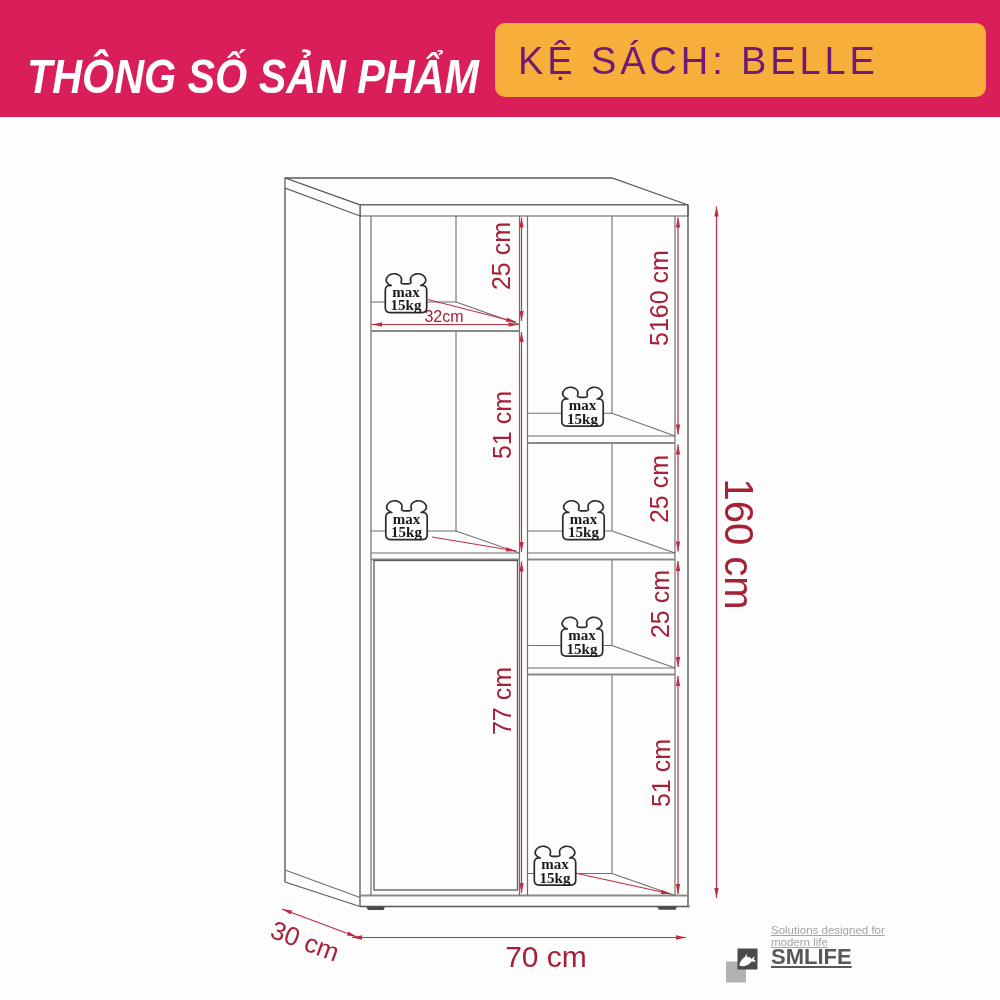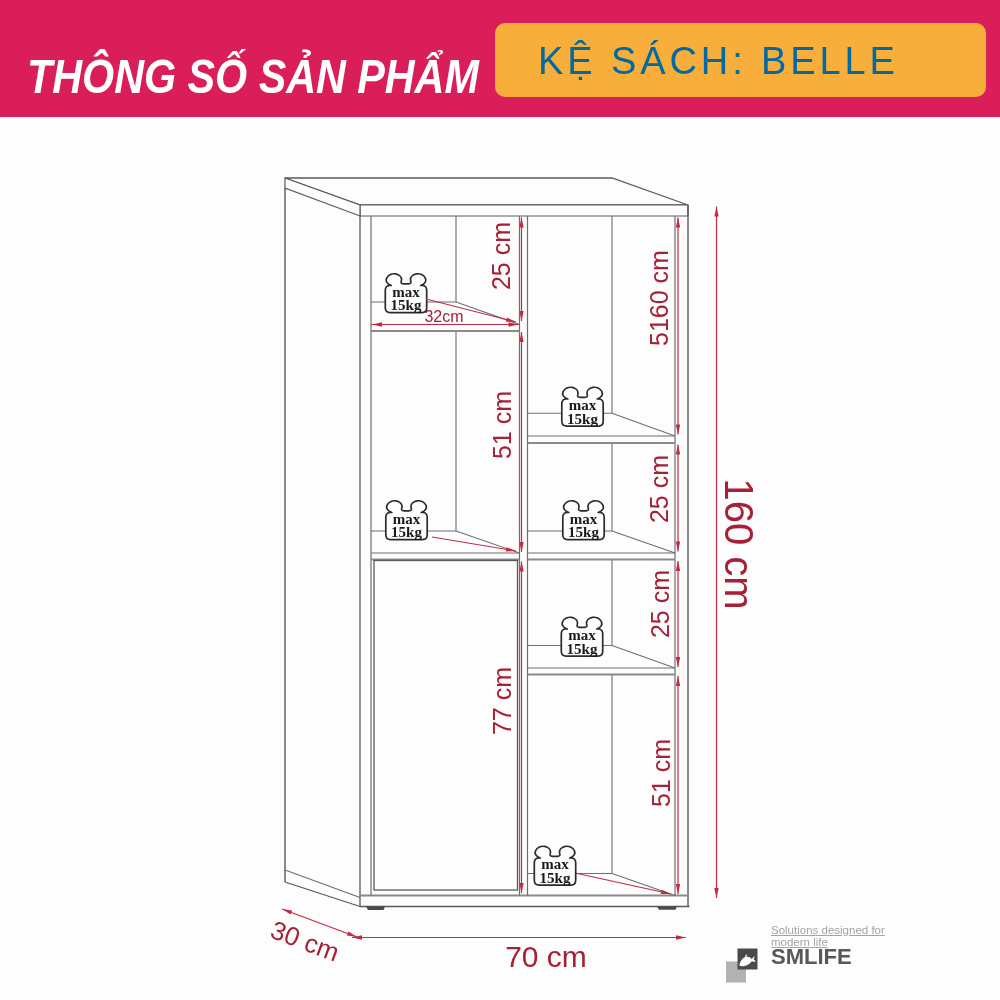--- a/index.html
+++ b/index.html
@@ -9,21 +9,21 @@
 </head>
 <body>
 <div id="page">
 
 <div style="position:absolute;left:0;top:0;width:1000px;height:117px;background:#da1e59;"></div>
 
 <div style="position:absolute;left:27px;top:49px;color:#fff;font:italic bold 48px 'Liberation Sans',sans-serif;white-space:nowrap;transform:scaleX(0.86);transform-origin:left top;">THÔNG SỐ SẢN PHẨM</div>
 
 <div style="position:absolute;left:495px;top:23px;width:491px;height:74px;background:#f8ae3b;border-radius:10px;"></div>
 
-<div style="position:absolute;left:538px;top:40px;color:#0369a1;font:normal 38px 'Liberation Sans',sans-serif;letter-spacing:3.9px;white-space:nowrap;">KỆ SÁCH: BELLE</div>
+<div style="position:absolute;left:518px;top:40px;color:#701a75;font:normal 38px 'Liberation Sans',sans-serif;letter-spacing:3.9px;white-space:nowrap;">KỆ SÁCH: BELLE</div>
 
 <svg width="1000" height="1000" viewBox="0 0 1000 1000" style="position:absolute;left:0;top:0;">
 <defs>
         <g id="wicon">
 <path d="M6.8,13.5 C2.0,11.9 0.8,8.8 2.2,6.0 C3.6,3.0 7.6,1.2 11.2,1.9 C14.8,2.6 17.2,5.2 17.0,7.8 C16.9,9.2 16.2,10.1 16.8,11.0 C17.3,11.7 18.3,11.8 19.0,11.8 L24.0,11.8 C24.7,11.8 25.7,11.7 26.2,11.0 C26.8,10.1 26.1,9.2 26.0,7.8 C25.8,5.2 28.2,2.6 31.8,1.9 C35.4,1.2 39.4,3.0 40.8,6.0 C42.2,8.8 41.0,11.9 36.2,13.5 L37.6,13.5 C40.6,13.5 42.2,15.2 42.2,18.3 L42.2,35.8 C42.2,38.9 40.5,40.6 37.4,40.6 L5.6,40.6 C2.5,40.6 0.8,38.9 0.8,35.8 L0.8,18.3 C0.8,15.2 2.4,13.5 5.4,13.5 Z" fill="#fdfdfe" stroke="#2b2b2b" stroke-width="1.7" stroke-linejoin="round"></path>
 <text x="21.5" y="24.5" fill="#1a1a1a" font-size="15" font-weight="bold" font-family="Liberation Serif, serif" text-anchor="middle">max</text>
 <text x="21.5" y="38" fill="#1a1a1a" font-size="15" font-weight="bold" font-family="Liberation Serif, serif" text-anchor="middle">15kg</text>
 </g>
       </defs>
 
@@ -184,16 +184,16 @@
 
 <use href="#wicon" x="533.5" y="844.5"></use>
 </svg>
 
 <svg width="40" height="40" viewBox="0 0 40 40" style="position:absolute;left:723px;top:946px;">
 <rect x="3" y="15.5" width="20" height="21" fill="#b2b2b4"></rect>
 <rect x="14.5" y="2.5" width="20" height="21" fill="#4a4a4c"></rect>
 <path d="M16.2,19.6 C17.0,15.4 19.2,12.2 22.0,11.0 C22.3,9.9 22.6,8.9 23.5,7.9 C23.8,9.0 23.9,9.9 23.7,10.7 C25.8,10.6 27.6,11.4 28.5,12.9 C29.3,12.4 30.3,11.4 31.6,10.2 C31.5,11.4 31.2,12.6 30.6,13.5 C31.6,13.9 32.3,14.7 32.6,15.6 C31.2,15.9 29.8,15.8 28.8,15.3 C27.0,17.8 24.0,19.6 21.0,20.2 C19.3,20.5 17.5,20.3 16.2,19.6 Z" fill="#fdfdfe"></path>
 </svg>
 
-<div style="position:absolute;left:771px;top:944px;color:#58585a;font:bold 22px 'Liberation Sans',sans-serif;">SMLIFE</div>
+<div style="position:absolute;left:771px;top:944px;color:#58585a;font:bold 22px 'Liberation Sans',sans-serif;text-decoration:underline;">SMLIFE</div>
 
 <div style="position:absolute;left:771px;top:924px;color:#a4a4a6;font:11.5px 'Liberation Sans',sans-serif;text-decoration:underline;">Solutions designed for modern life</div>
 </div>
 
 </body></html>

